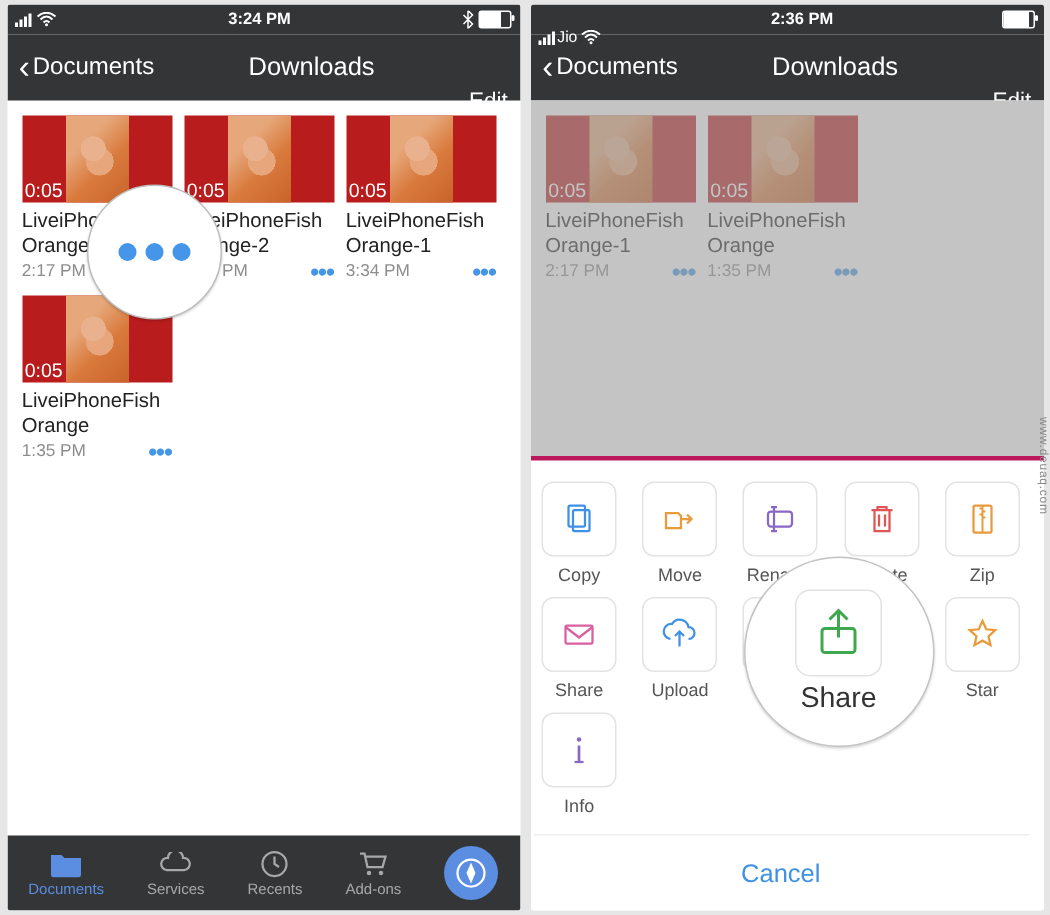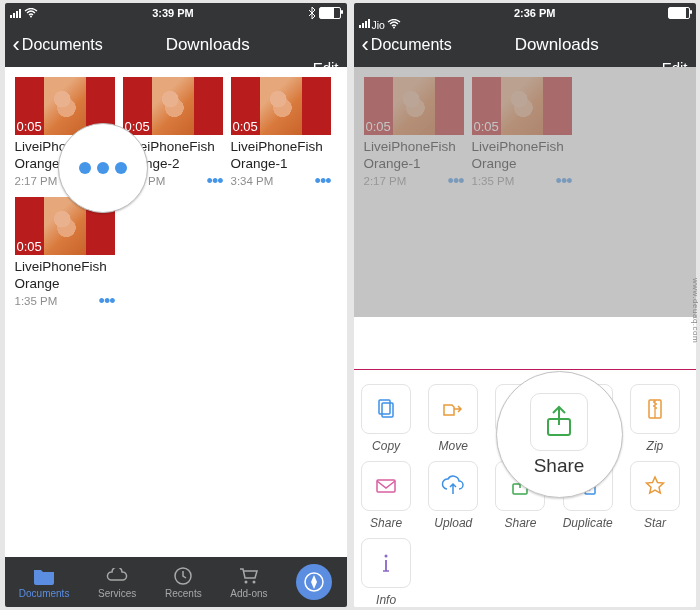--- a/index.html
+++ b/index.html
@@ -35,21 +35,21 @@
       background: #333537;
       color: #fff;
       display: flex;
       align-items: center;
       justify-content: space-between;
       padding: 0 5px;
       font-size: 11px;
     }
     .statusbar-left, .statusbar-right { display: flex; align-items: center; gap: 3px; }
     .statusbar-center { font-weight: 600; }
-    .statusbar-right-jio { display: flex; align-items: flex-start; gap: 2px; font-size: 10.5px; font-weight: 500; margin-top: 24px; }
+    .statusbar-right-jio { display: flex; align-items: center; gap: 2px; font-size: 10.5px; font-weight: 500; margin-top: 24px; }
     .signal-bars {
       display: inline-flex; align-items: flex-end; gap: 1px;
     }
     .signal-bars span { width: 2px; background: #fff; display: inline-block; }
     .signal-bars span:nth-child(1){height:3px;}
     .signal-bars span:nth-child(2){height:5px;}
     .signal-bars span:nth-child(3){height:7px;}
     .signal-bars span:nth-child(4){height:9px;}
     .battery-ico {
       width: 20px; height: 10px; border: 1px solid #fff; border-radius: 2px; position: relative;
@@ -137,22 +137,21 @@
     }
 
     
     .dim-layer { position: absolute; top: 64px; left: 0; right: 0; bottom: 290px; background: rgba(120,120,120,0.44); }
     .right .file-grid { background: #fff;}
     .file-grid.gray .file-card { opacity: 0.7; }
     .action-sheet {
       position: absolute; bottom: 0; left: 0; right: 0;
       background: #fff;
       padding: 14px 10px 0 2px;
-      border-top: 1px solid #be185d;
-      font-style: italic;
+      border-top: 3px solid #be185d;
     }
     .action-grid {
       display: grid;
       grid-template-columns: repeat(5, 1fr);
       gap: 8px 6px;
     }
     .action-item { display: flex; flex-direction: column; align-items: center; gap: 5px; }
     .action-tile {
       width: 48px; height: 48px; border: 1px solid #e3e3e3; border-radius: 8px;
       display: flex; align-items: center; justify-content: center;
@@ -191,21 +190,21 @@
             <span></span>
             <span></span>
             <span></span>
             <span></span>
           </span>
         <svg width="14" height="10">
             <path d="M1 3 Q7 -2 13 3 M3 5 Q7 1 11 5 M5 7 Q7 5 9 7" stroke="#fff" stroke-width="1.3" fill="none"></path>
             <circle cx="7" cy="8.5" r="1" fill="#fff"></circle>
           </svg>
       </div>
-      <div class="statusbar-center">3:39 PM</div>
+      <div class="statusbar-center">3:24 PM</div>
       <div class="statusbar-right">
         <svg width="8" height="12">
             <path d="M4 0 L4 12 L7 9 L1 3 M4 0 L7 3 L1 9" stroke="#fff" stroke-width="1" fill="none"></path>
           </svg>
         <div class="battery-ico">
             <div class="battery-fill"></div>
           </div>
       </div>
     </div>
 
@@ -476,20 +475,21 @@
           <div class="action-tile">
               <svg width="24" height="24">
                 <circle cx="12" cy="5" r="1.5" fill="#8a66c6"></circle>
                 <path d="M12 9 v11" stroke="#8a66c6" stroke-width="1.8"></path>
                 <path d="M9 20 h6" stroke="#8a66c6" stroke-width="1.5"></path>
               </svg>
             </div>
           <div class="action-label">Info</div>
         </div>
       </div>
+      <div class="cancel-row">Cancel</div>
     </div>
 
     <div class="share-zoom">
       <div class="share-tile-big">
         <svg width="34" height="34">
             <rect x="6" y="14" width="22" height="16" rx="2" fill="none" stroke="#3da84d" stroke-width="2"></rect>
             <path d="M17 20 v-17 M11 8 l6 -6 l6 6" fill="none" stroke="#3da84d" stroke-width="2"></path>
           </svg>
       </div>
       <div class="share-label">Share</div>

